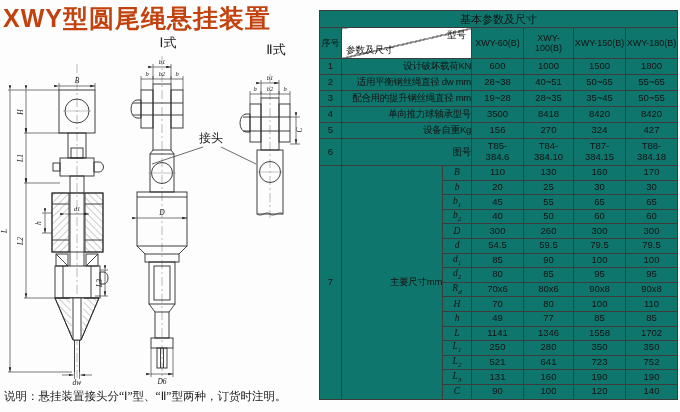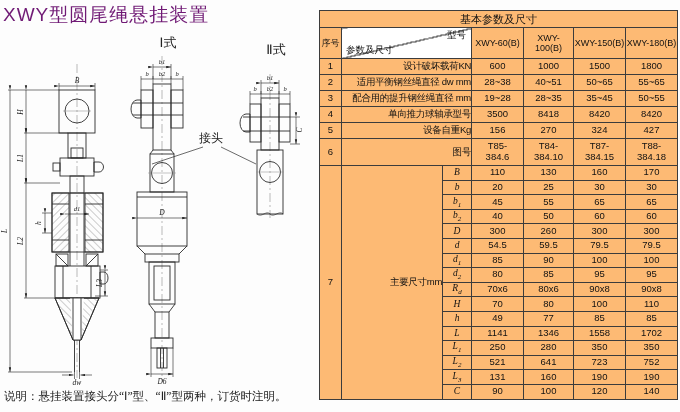--- a/index.html
+++ b/index.html
@@ -1,29 +1,29 @@
 <!DOCTYPE html>
 <html><head>
 <meta charset="utf-8">
 <style>
   html,body{margin:0;padding:0;background:#e8e8e8;}
   #page{position:relative;width:680px;height:412px;background:#fdfdfd;overflow:hidden;
         font-family:"Liberation Sans",sans-serif;color:#1a1a1a;}
-  .title{position:absolute;left:3px;top:2px;font-size:19px;font-weight:normal;
-         letter-spacing:1px;color:#701a75;}
+  .title{position:absolute;left:3px;top:2px;font-size:25px;font-weight:bold;
+         letter-spacing:1px;color:#c2410c;}
   .note{position:absolute;left:4px;top:389px;font-size:11.5px;color:#222;
         font-family:"Liberation Serif",serif;white-space:nowrap;}
   svg{position:absolute;left:0;top:0;}
   svg text{font-family:"Liberation Serif",serif;fill:#222;}
   .dimlab{font-style:italic;font-size:7.5px;}
   .dimlab-s{font-style:italic;font-size:6.5px;}
   .cnlab{font-size:13px;}
   
   table{position:absolute;left:319px;top:10px;border-collapse:collapse;table-layout:fixed;
-        width:358px;background:#fdba74;font-size:10px;color:#111;}
+        width:358px;background:#0f766e;font-size:10px;color:#111;}
   td{border:1px solid #3c3c3c;text-align:center;vertical-align:middle;padding:0;
      line-height:1.15;overflow:hidden;}
   tr.t-title td{height:16px;font-size:11px;}
   tr.t-head td{height:30px;font-size:9px;}
   tr.r-norm td{height:15px;}
   tr.r-tall td{height:26px;}
   tr.r-dim td{height:13.6px;}
   td.c-label{font-size:9.5px;letter-spacing:-0.3px;text-align:right;}
   td.c-val{white-space:pre-line;font-size:9.5px;}
   td.c-no{font-size:9.5px;}

